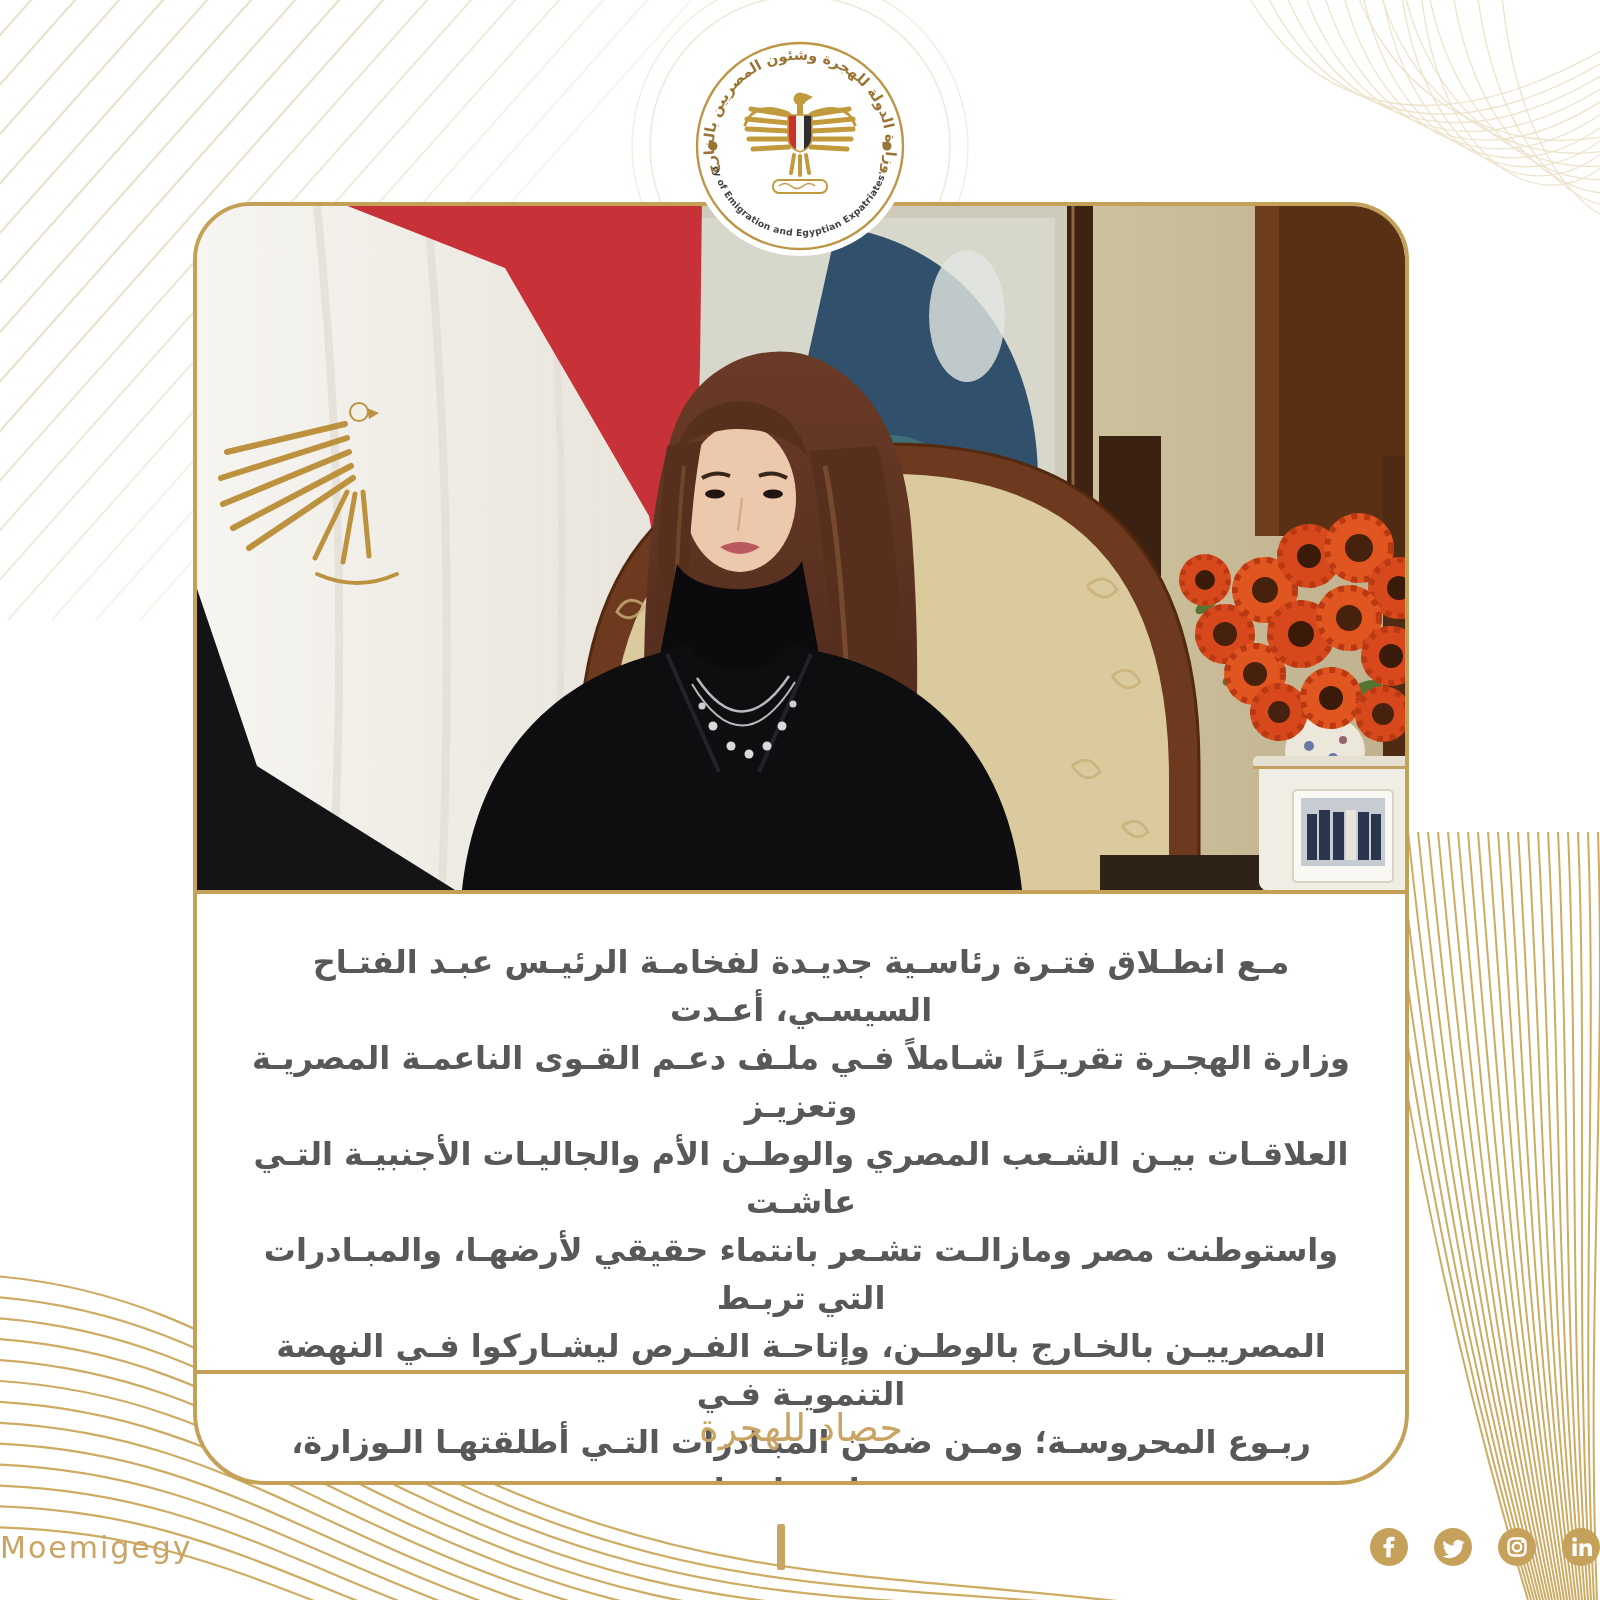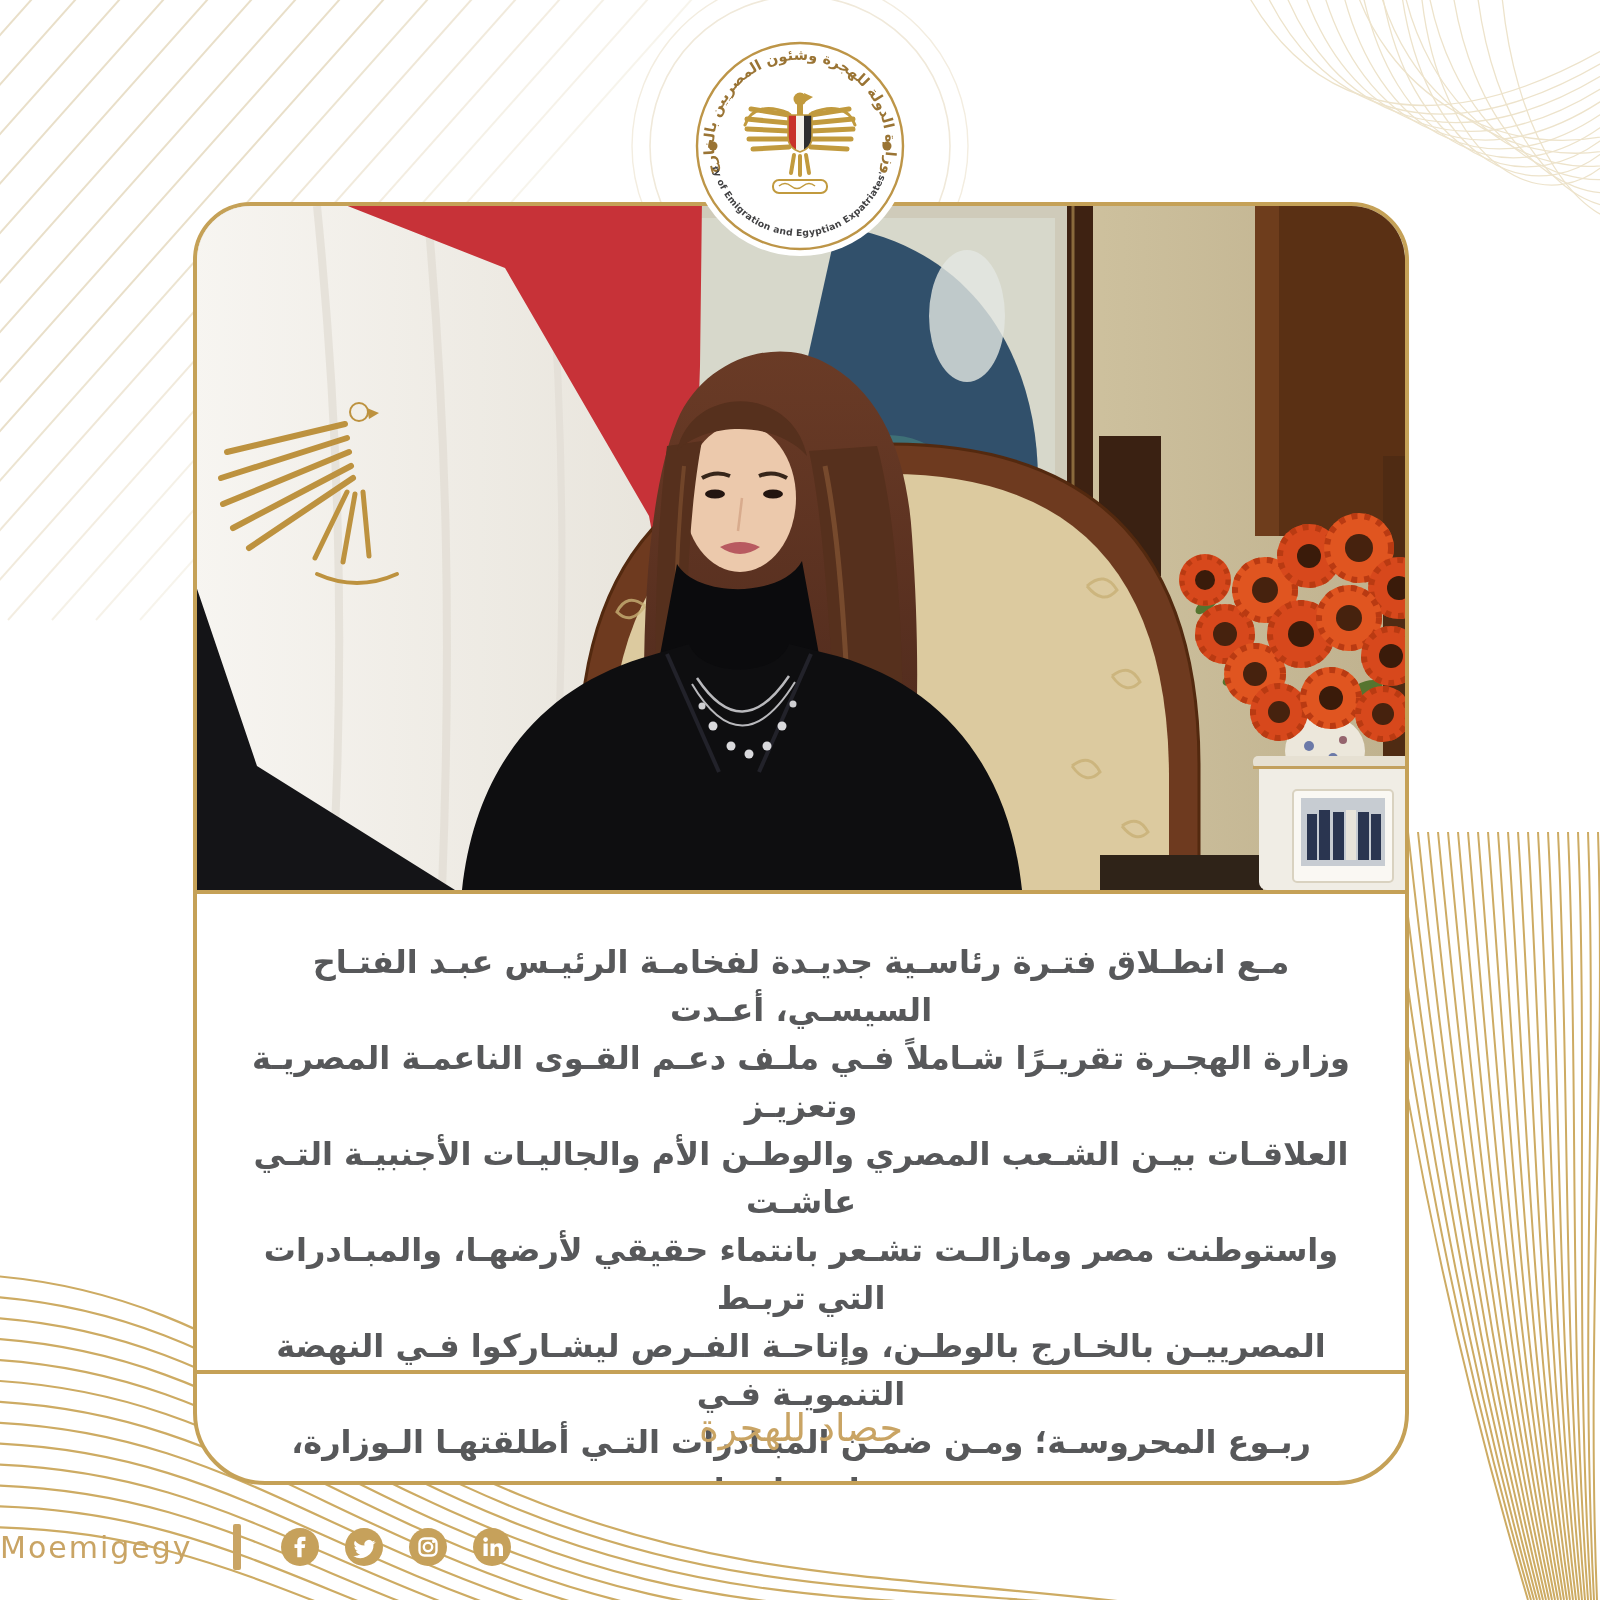--- a/index.html
+++ b/index.html
@@ -17,21 +17,21 @@
         direction:rtl;text-align:center;white-space:pre-line;
         font-size:32px;font-weight:bold;line-height:48px;color:#57585A;}
   .divider{position:absolute;left:0;top:1164px;width:1208px;height:4px;background:#C5A157;}
   .section-title{position:absolute;left:0;top:1168px;width:1208px;height:107px;
         display:flex;align-items:center;justify-content:center;
         direction:rtl;font-size:38px;color:#C9A464;letter-spacing:1px;}
   
   .logo{position:absolute;left:689px;top:35px;width:222px;height:222px;z-index:3;}
   
   .footer{position:absolute;left:0;top:1512px;width:1600px;height:70px;z-index:2;
-        display:flex;align-items:center;justify-content:flex-start;gap:26px;}
+        display:flex;align-items:center;justify-content:space-between;gap:26px;}
   .handle{font-size:30px;color:#C9A464;letter-spacing:2px;font-family:"DejaVu Sans",sans-serif;}
   .vsep{width:8px;height:46px;background:#C9A464;border-radius:2px;margin:0 14px;}
   .social{display:flex;align-items:center;gap:26px;}
   .sicon{width:38px;height:38px;border-radius:50%;background:#C6A15B;
          display:flex;align-items:center;justify-content:center;}
   .sicon svg{display:block;}
 </style>
 </head>
 <body>
 

